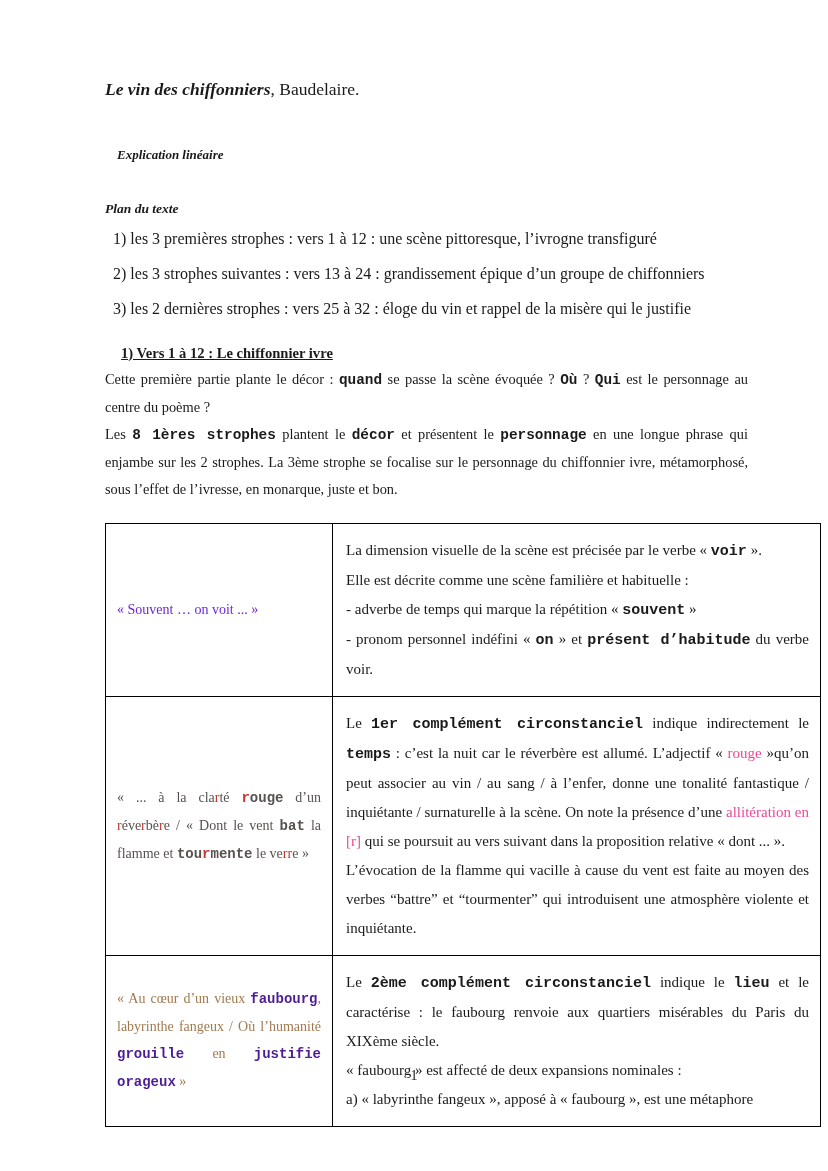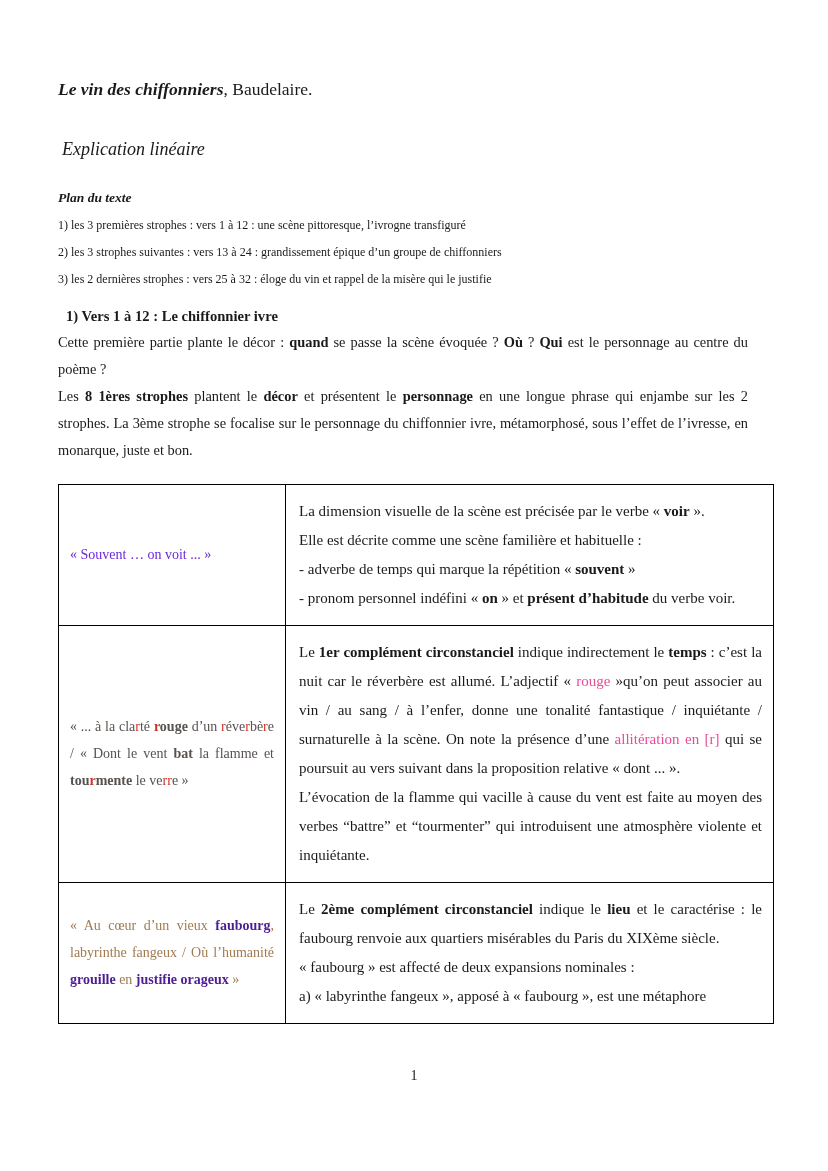--- a/index.html
+++ b/index.html
@@ -15,69 +15,70 @@
     font-family: "Liberation Serif", "DejaVu Serif", serif;
     color: #1a1a1a;
     overflow: hidden;
   }
   .page {
     position: absolute;
     left: 0; top: 0;
     width: 828px;
     height: 1171px;
     box-sizing: border-box;
-    padding: 78px 80px 0 58px;
+    padding: 78px 80px 0 105px;
   }
   
   .doc-title {
     font-size: 17.5px;
     margin: 0 0 0 0;
     line-height: 1.3;
     font-weight: normal;
   }
   .doc-title .t-main {
     font-weight: bold;
     font-style: italic;
   }
   .doc-title .t-rest { font-weight: normal; font-style: normal; }
 
   .sub-heading {
-    font-size: 18px;
-    font-weight: normal;
+    font-size: 13px;
+    font-weight: bold;
     font-style: italic;
-    margin: 4px;
+    margin: 12px;
   }
   .spacer-lg { height: 34px; }
   .spacer-md { height: 26px; }
   .spacer-sm { height: 14px; }
 
   .plan-heading {
     font-size: 13.5px;
     font-weight: bold;
     font-style: italic;
     margin: 0 0 6px 0;
   }
   .plan-line {
-    font-size: 12px;
+    font-size: 16px;
     line-height: 27px;
-    margin: 0;
+    margin: 8px;
   }
   .section-heading {
     font-size: 14.6px;
     font-weight: bold;
-    margin: 0 0 4px 8px;
+    text-decoration: underline;
+    margin: 0 0 4px 16px;
     display: inline-block;
   }
   .body-par {
     font-size: 14.4px;
     line-height: 27px;
     margin: 0;
     text-align: justify;
   }
-  b, .b { font-weight: bold; }
+  b, .b { font-weight: bold; font-family: Liberation Mono, monospace; }
 
   
   .tbl-wrap { margin-top: 20px; }
   table.analysis {
     border-collapse: collapse;
     width: 667px;
     table-layout: fixed;
     border: 1.4px solid #000;
   }
   table.analysis td {

